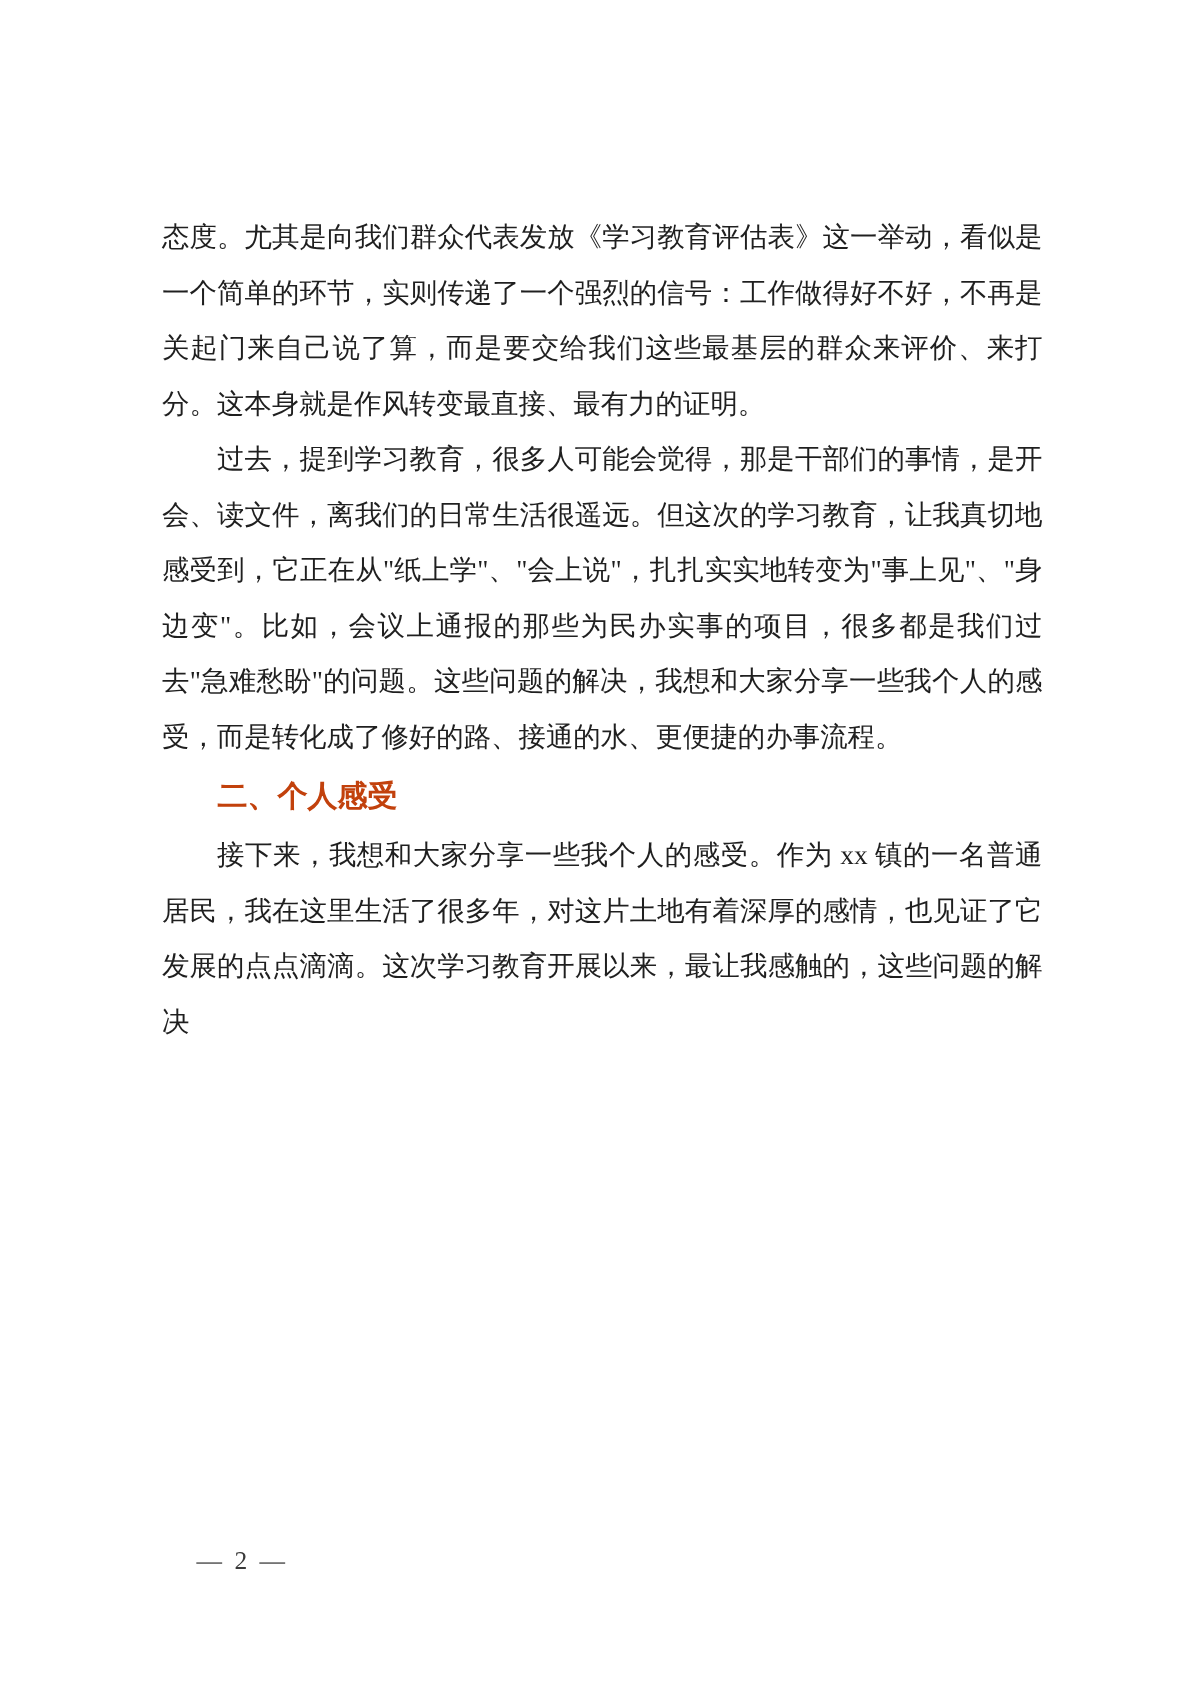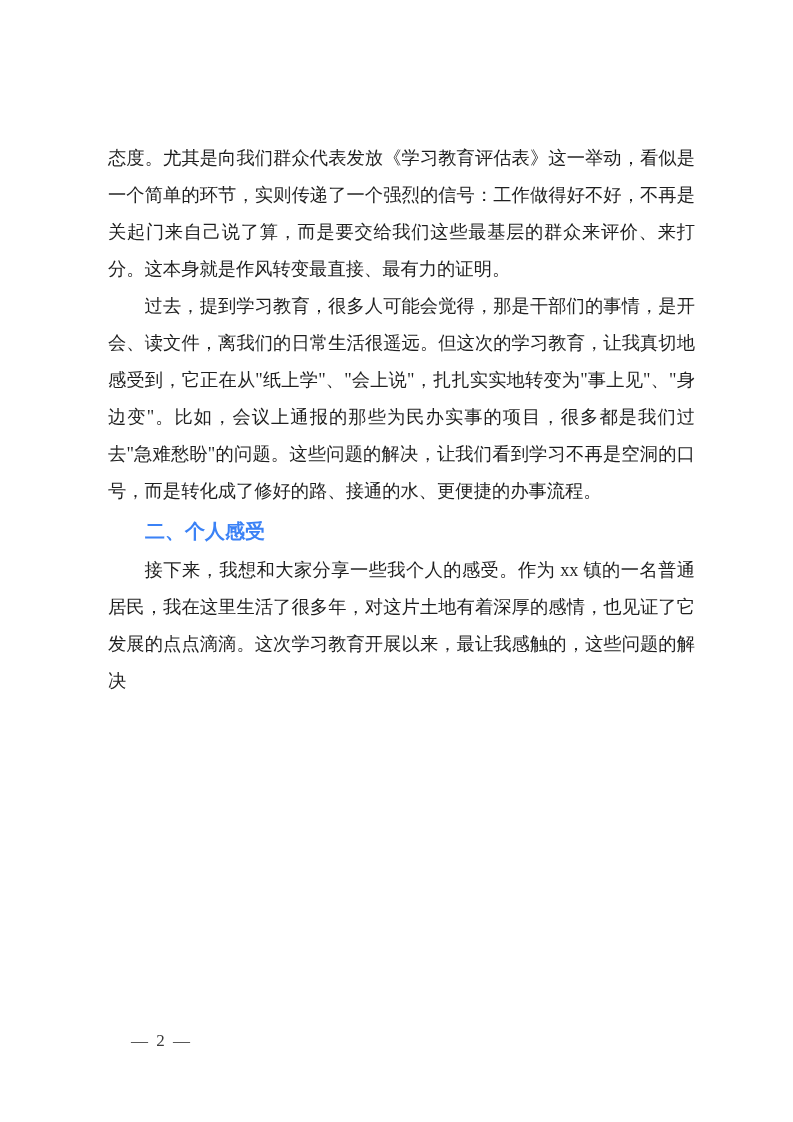--- a/index.html
+++ b/index.html
@@ -29,21 +29,21 @@
       margin: 0;
       text-indent: 2em;
     }
     .para.no-indent {
       text-indent: 0;
     }
     .section-heading {
       font-family: Liberation Sans, sans-serif;
       font-weight: 700;
       font-size: 20px;
-      color: #3b82f6;
+      color: #c2410c;
       line-height: 37px;
       padding-left: 37px;
       margin-top: 3px;
       margin-bottom: 2px;
     }
     .footer {
       position: absolute;
       left: 131px;
       top: 1031px;
       font-size: 17px;
@@ -51,18 +51,18 @@
       letter-spacing: 2px;
       font-family: "Liberation Serif", "DejaVu Serif", serif;
     }
   </style>
 </head>
 <body>
 
 <div class="page">
   <div class="content">
     <p class="para no-indent">态度。尤其是向我们群众代表发放《学习教育评估表》这一举动，看似是一个简单的环节，实则传递了一个强烈的信号：工作做得好不好，不再是关起门来自己说了算，而是要交给我们这些最基层的群众来评价、来打分。这本身就是作风转变最直接、最有力的证明。</p>
-    <p class="para">过去，提到学习教育，很多人可能会觉得，那是干部们的事情，是开会、读文件，离我们的日常生活很遥远。但这次的学习教育，让我真切地感受到，它正在从"纸上学"、"会上说"，扎扎实实地转变为"事上见"、"身边变"。比如，会议上通报的那些为民办实事的项目，很多都是我们过去"急难愁盼"的问题。这些问题的解决，让我们看到学习不再是空洞的口号，而是转化成了修好的路、接通的水、更便捷的办事流程。</p>
+    <p class="para">过去，提到学习教育，很多人可能会觉得，那是干部们的事情，是开会、读文件，离我们的日常生活很遥远。但这次的学习教育，让我真切地感受到，它正在从"纸上学"、"会上说"，扎扎实实地转变为"事上见"、"身边变"。比如，会议上通报的那些为民办实事的项目，很多都是我们过去"急难愁盼"的问题。这些问题的解决，我想和大家分享一些我个人的感受，而是转化成了修好的路、接通的水、更便捷的办事流程。</p>
     <h2 class="section-heading">二、个人感受</h2>
     <p class="para">接下来，我想和大家分享一些我个人的感受。作为 xx 镇的一名普通居民，我在这里生活了很多年，对这片土地有着深厚的感情，也见证了它发展的点点滴滴。这次学习教育开展以来，最让我感触的，这些问题的解决</p>
   </div>
   <div class="footer">— 2 —</div>
 </div>
 
 </body></html>

